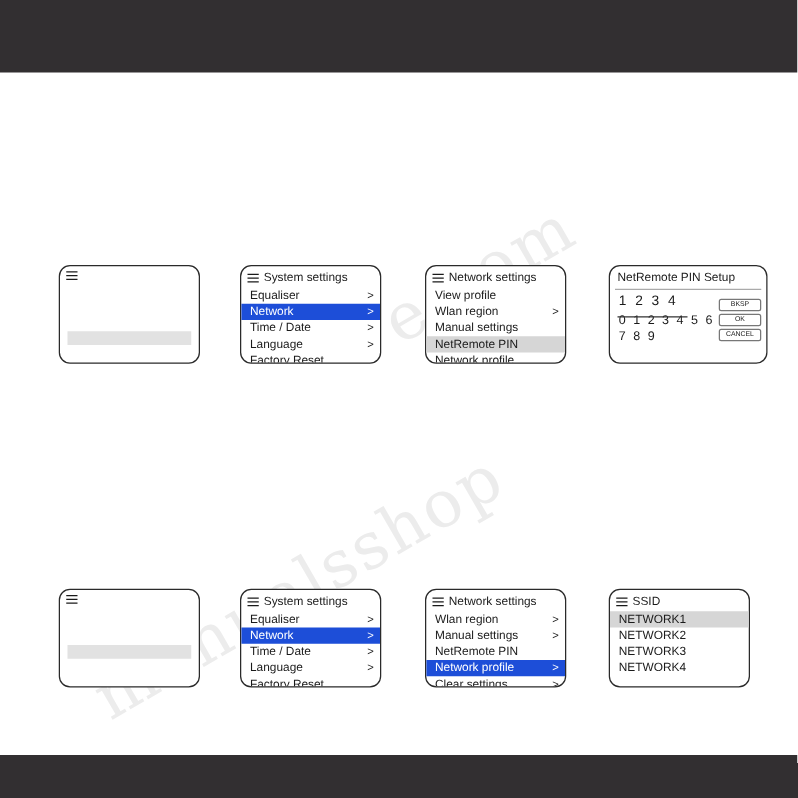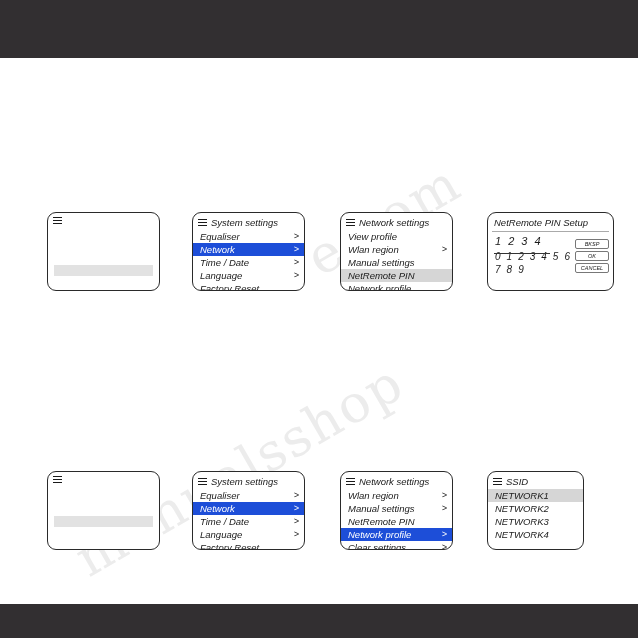--- a/index.html
+++ b/index.html
@@ -34,21 +34,20 @@
   .wm2{ left:55px;  top:440px; transform:rotate(-30deg); }
 
   
   .screen{
     position:absolute;
     background:#ffffff;
     border:1px solid #2a2a2a;
     border-radius:9px;
     box-sizing:border-box;
     overflow:hidden;
-    font-style:italic;
   }
   .scr-title{
     font-size:9.5px;
     color:#1a1a1a;
     padding:4px 4px 2px 5px;
     display:flex;align-items:center;gap:4px;
     white-space:nowrap;
   }
   .hamburger{
     display:inline-block;width:9px;height:7px;position:relative;flex:none;
@@ -291,21 +290,21 @@
       <span>Network profile</span>
       <span class="arrow">&gt;</span>
     </div>
     <div class="mrow">
       <span>Clear settings</span>
       <span class="arrow">&gt;</span>
     </div>
   </div>
 </div>
 
-<div class="screen" style="left:487px;top:471px;width:97px;height:79px;">
+<div class="screen" style="left:487px;top:471px;width:113px;height:79px;">
   <div class="scr-title">
     <span class="hamburger">
         <span></span>
         <span></span>
         <span></span>
       </span>
     <span>SSID</span>
   </div>
   <div class="menu">
     <div class="mrow selgray">

